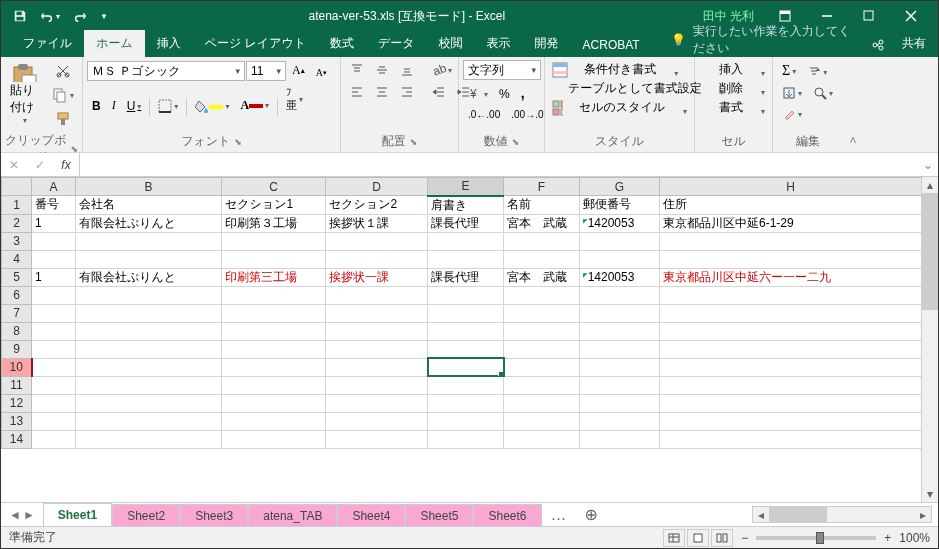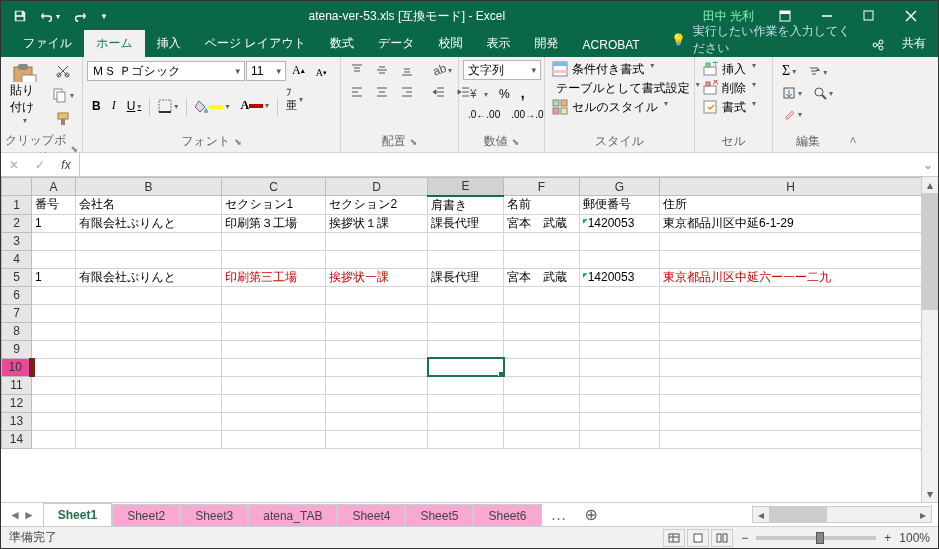--- a/index.html
+++ b/index.html
@@ -35,42 +35,42 @@
 .fmla-input{flex:1;padding:0 6px}
 .sheet-area{flex:1;background:#fff;display:flex;flex-direction:column;overflow:hidden;position:relative}
 .grid-wrap{flex:1;overflow:hidden;position:relative}
 table.grid{border-collapse:collapse;table-layout:fixed}
 .grid th,.grid td{border:1px solid #d4d4d4;height:18px;padding:0 3px;text-align:left;white-space:nowrap;overflow:hidden;font-size:12px}
 .grid th{background:#e6e6e6;font-weight:normal;text-align:center;color:#333;border-color:#bdbdbd}
 .grid th.corner{background:#e6e6e6}
 .grid th.colh{border-bottom:1px solid #bdbdbd}
 .grid th.rowh{width:30px;text-align:center}
 .grid th.active-col{background:#d2d2d2;border-bottom:2px solid #0f7244}
-.grid th.active-row{background:#ec4899;border-right:6px solid #7f1d1d}
+.grid th.active-row{background:#fca5a5;border-right:2px solid #7f1d1d}
 .cell-sel{outline:2px solid #1e7346;outline-offset:-1px;position:relative}
 .cell-sel::after{content:"";position:absolute;right:-3px;bottom:-3px;width:6px;height:6px;background:#1e7346;border:1px solid #fff}
 .red-txt{color:#c00}
 .tri{font-size:6px;color:#0a6;position:relative;top:-4px}
 .tabs-bar{height:24px;background:#fff;border-top:1px solid #ccc;display:flex;align-items:center}
 .tab-nav{display:flex;gap:2px;padding:0 8px;color:#777}
 .tab-nav span{cursor:pointer}
 .sheet-tabs{display:flex;height:100%;align-items:end}
 .stab{padding:4px 14px;border:1px solid #ccc;border-bottom:none;background:#fff;margin-bottom:-1px;cursor:pointer;color:#444;font-size:12px}
 .stab.active{border-bottom:1px solid #0c4a6e;color:#1e7346;font-weight:bold;background:#fff}
 .stab:not(.active){background:#f9a8d4}
 .new-tab{padding:4px 8px;cursor:pointer;color:#666;border:1px solid transparent;font-size:16px;line-height:12px}
 .hscroll-stub{flex:1;display:flex;align-items:center;justify-content:flex-end;gap:2px;padding-right:6px}
 .statusbar{height:22px;background:#f1f1f1;border-top:1px solid #ccc;display:flex;align-items:center;padding:0 8px;font-size:12px;color:#444}
 .status-right{margin-left:auto;display:flex;align-items:center;gap:8px}
 .viewbtns{display:flex;gap:2px}
 .viewbtn{width:22px;height:18px;border:1px solid #ccc;display:flex;align-items:center;justify-content:center;cursor:pointer;font-size:10px}
 .zoom-slider{width:120px;height:4px;background:#c8c8c8;position:relative}
 .zoom-thumb{position:absolute;left:50%;top:-4px;width:8px;height:12px;background:#888;border:1px solid #555}
 svg{display:block}
-.menu-line{display:flex;align-items:flex-start;gap:4px;cursor:pointer;padding:1px 3px;font-size:12px;white-space:nowrap}
+.menu-line{display:flex;align-items:flex-end;gap:16px;cursor:pointer;padding:1px 3px;font-size:12px;white-space:nowrap}
 .drop{font-size:8px;color:#666;margin-left:2px}
 .hscroll{height:17px;display:flex;align-items:center;width:180px;border:1px solid #cdcdcd;background:#f0f0f0}
 .hsbtn{width:16px;height:100%;display:flex;align-items:center;justify-content:center;color:#666;cursor:pointer}
 .hstrack{flex:1;height:100%;position:relative}
 .hsthumb{position:absolute;left:0;top:0;width:40%;height:100%;background:#cdcdcd}
 .vsb{position:absolute;right:0;top:0;width:17px;bottom:0;background:#f0f0f0;border-left:1px solid #cdcdcd;display:flex;flex-direction:column}
 .vsbtn{height:16px;display:flex;align-items:center;justify-content:center;color:#666}
 .vstrack{flex:1;position:relative}
 .vsthumb{position:absolute;top:0;left:0;right:0;height:40%;background:#cdcdcd}
 </style>

